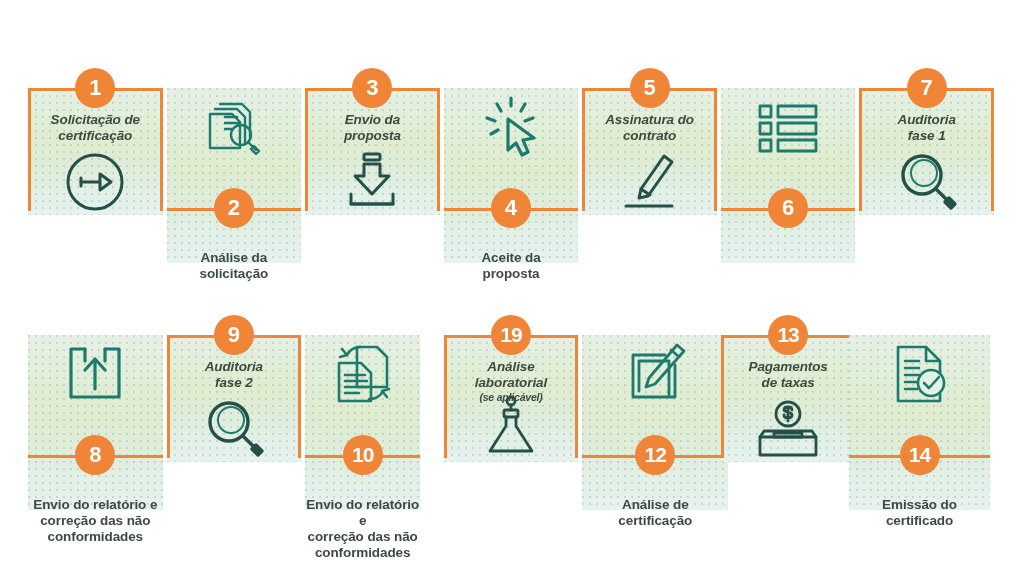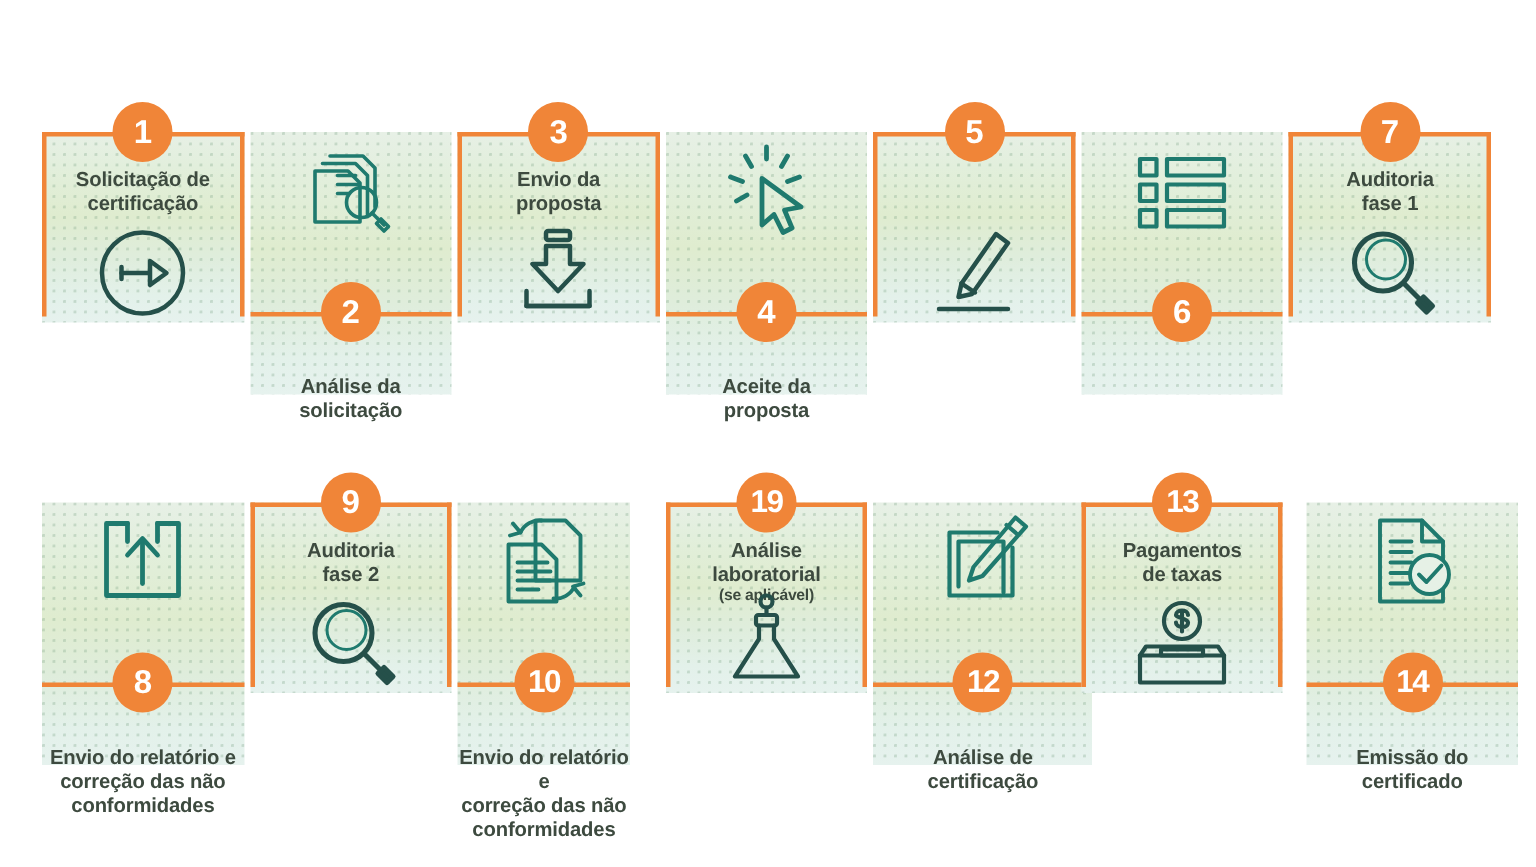--- a/index.html
+++ b/index.html
@@ -47,21 +47,21 @@
   .label{
     position:absolute;left:0;right:0;
     text-align:center;
     color:#3d4a3f;
     font-weight:bold;
     font-size:13.5px;
     line-height:16px;
     letter-spacing:-0.1px;
     white-space:pre-line;
   }
-  .label.up{top:24px;}
+  .label.up{top:24px;font-style:italic;}
   .label.down{top:134px;margin-top:28px;}
   .sub{
     display:block;
     font-size:10.5px;
     line-height:12.5px;
     font-weight:bold;
     letter-spacing:-0.2px;
     white-space:pre-line;
   }
 
@@ -161,20 +161,22 @@
         <div class="panel short"></div>
         <div class="bracket"></div>
         <div class="icon low">
           <svg viewBox="0 0 72 72" fill="none" stroke="#25504a" stroke-width="3" stroke-linejoin="round" stroke-linecap="round">
      <path d="M50 10l8 6-24 34-9 2 2-9z"></path>
             <path d="M27 43l9 6"></path>
      <path d="M12 60h46"></path>
           </svg>
         </div>
         <div class="badge up">5</div>
+        <div class="label up">Assinatura do
+contrato</div>
       </div>
       <div class="cell" style="left: 692.857px; width: 134.571px;">
         <div class="panel"></div>
         <div class="baseline"></div>
         <div class="icon high">
           <svg viewBox="0 0 72 72" fill="none" stroke="#1f7a6e" stroke-width="2.8" stroke-linejoin="round">
      <rect x="8" y="14" width="11" height="11"></rect>
             <rect x="26" y="14" width="38" height="11"></rect>
      <rect x="8" y="31" width="11" height="11"></rect>
             <rect x="26" y="31" width="38" height="11"></rect>
@@ -290,21 +292,21 @@
             <path d="M36 14v14M40 17c0-2-2-3-4-3s-4 1-4 3 8 2 8 5-2 3-4 3-4-1-4-3"></path>
      <path d="M12 38h48l4 6v18H8V44z"></path>
             <path d="M8 44h56"></path>
      <rect x="22" y="40" width="28" height="4"></rect>
           </svg>
         </div>
         <div class="badge up wide">13</div>
         <div class="label up">Pagamentos
 de taxas</div>
       </div>
-      <div class="cell" style="left: 843px; width: 124px; padding-left: 17px;">
+      <div class="cell" style="left: 821px; width: 124px; padding-left: 17px;">
         <div class="panel"></div>
         <div class="baseline"></div>
         <div class="icon high">
           <svg viewBox="0 0 72 72" fill="none" stroke="#1f7a6e" stroke-width="2.6" stroke-linejoin="round" stroke-linecap="round">
      <path d="M14 8h28l14 14v40H14z"></path>
             <path d="M42 8v14h14"></path>
      <path d="M21 22h14M21 29h14M21 36h14M21 43h12M21 50h12"></path>
      <circle cx="47" cy="44" r="13" fill="#e6f1e6"></circle>
      <path d="M40 44l5 5 10-11"></path>
           </svg>

